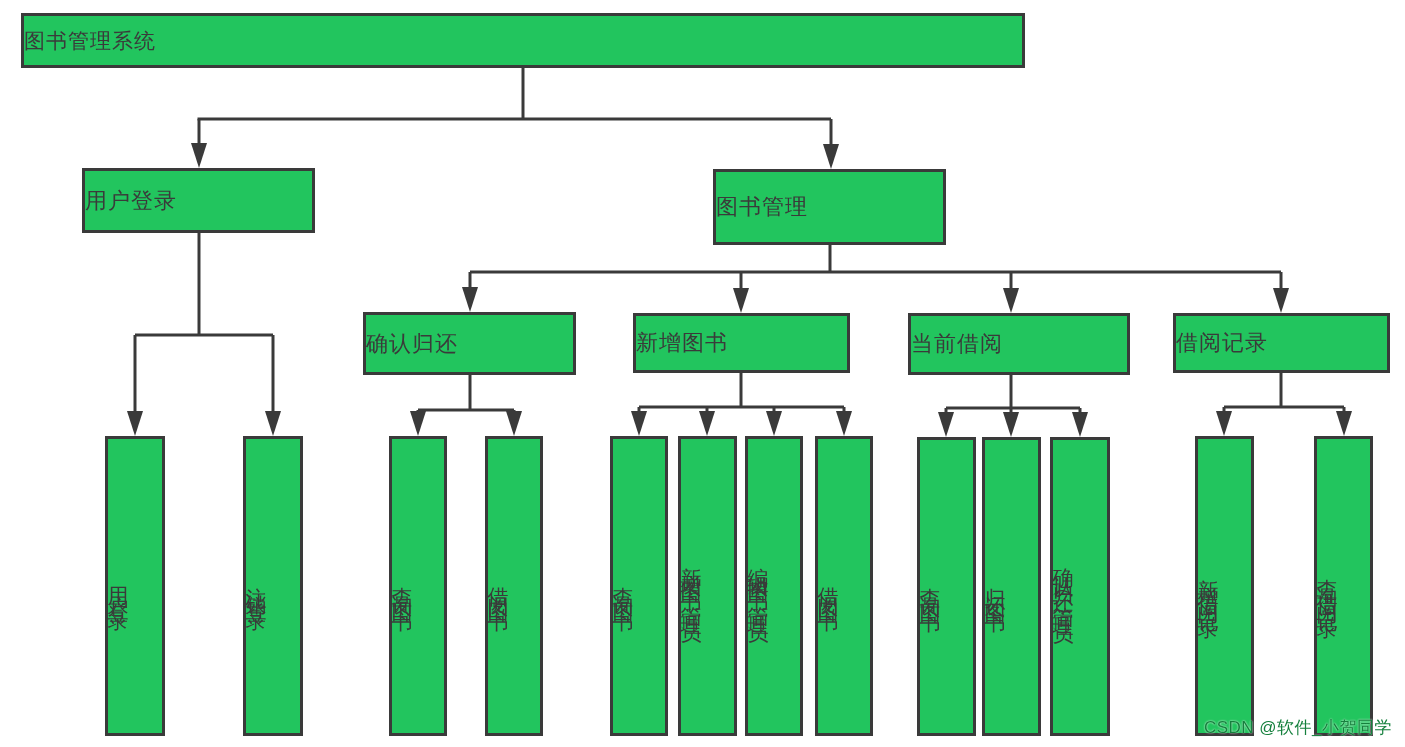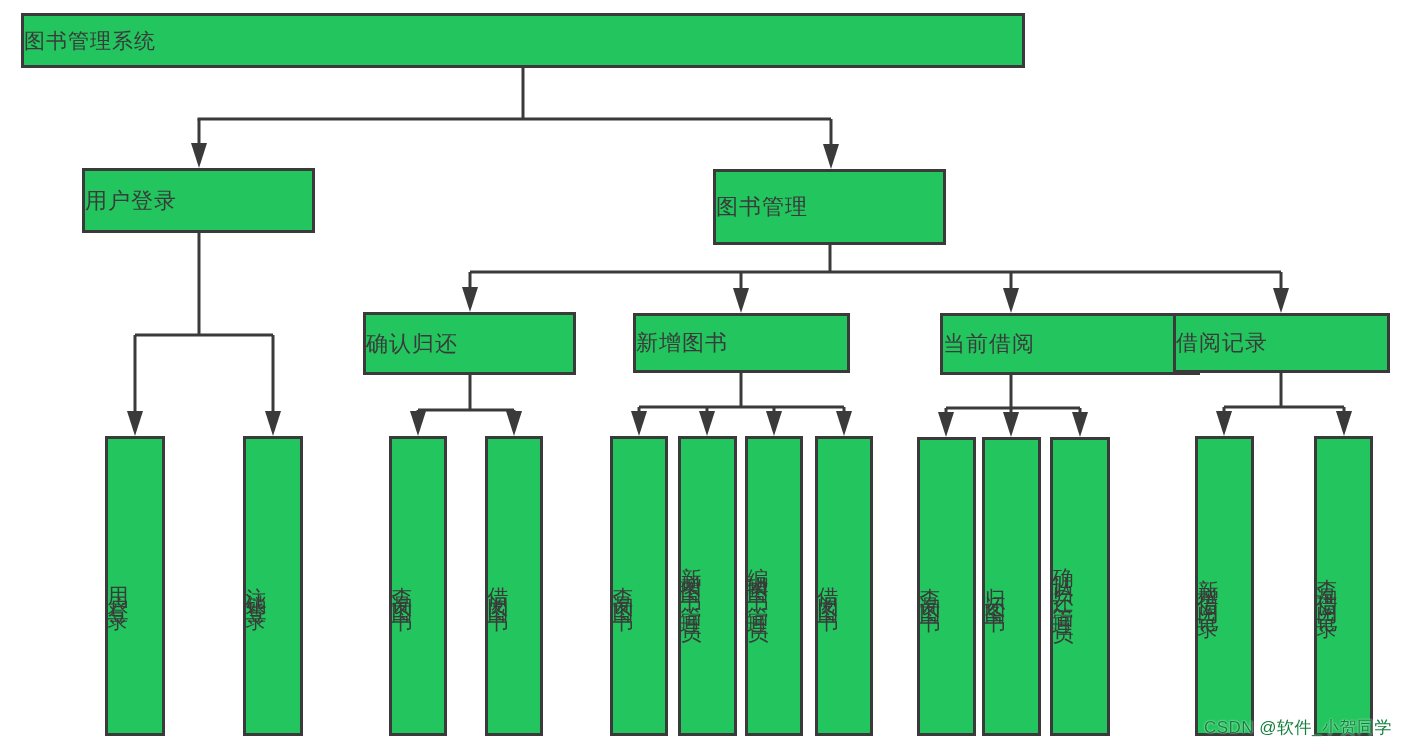--- a/index.html
+++ b/index.html
@@ -106,21 +106,21 @@
   <div class="box h" style="left:713px;top:169px;width:233px;height:76px">
     <span>图书管理</span>
   </div>
 
   <div class="box h" style="left:363px;top:312px;width:213px;height:63px">
     <span>确认归还</span>
   </div>
   <div class="box h" style="left:633px;top:313px;width:217px;height:60px">
     <span>新增图书</span>
   </div>
-  <div class="box h" style="left:940px;top:313px;width:260px;height:62px">
+  <div class="box h" style="left:908px;top:313px;width:222px;height:62px">
     <span>当前借阅</span>
   </div>
   <div class="box h" style="left:1173px;top:313px;width:217px;height:60px">
     <span>借阅记录</span>
   </div>
 
   <div class="box v" style="left:105px;top:436px;width:60px;height:300px">
     <span>用户登录</span>
   </div>
   <div class="box v" style="left:243px;top:436px;width:60px;height:300px">

